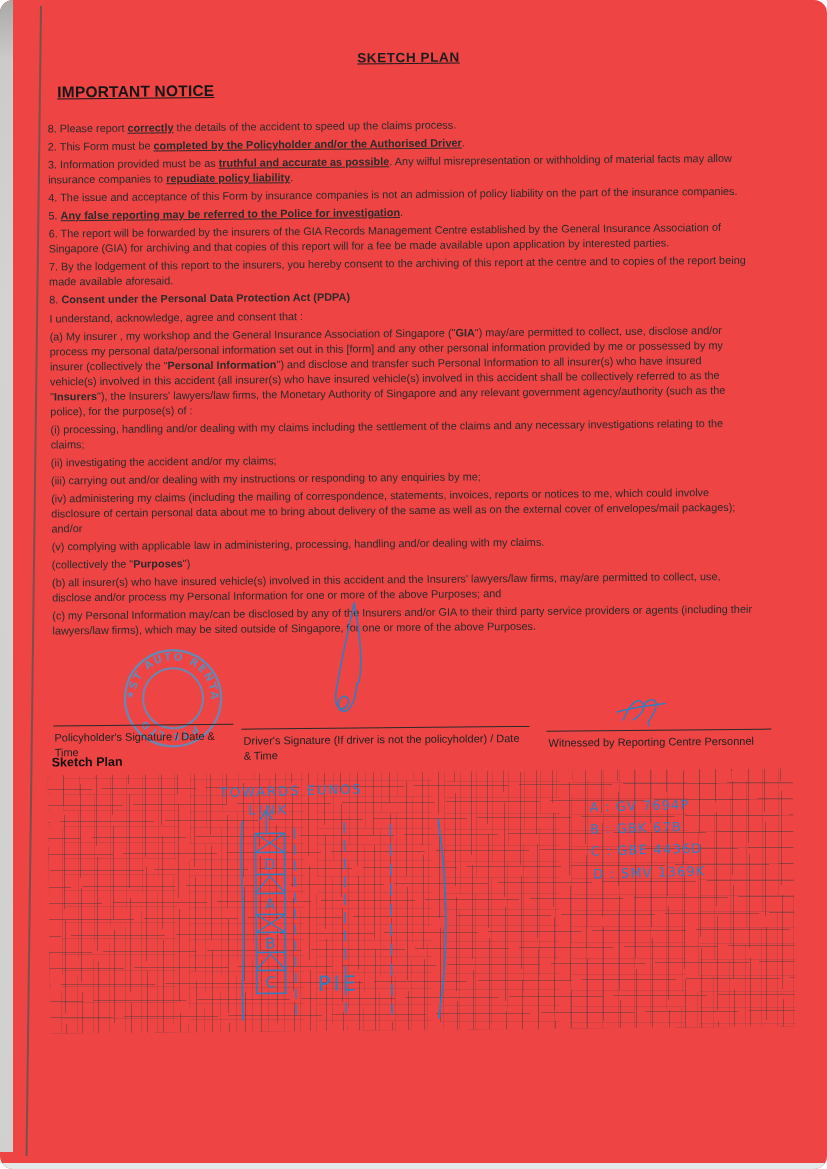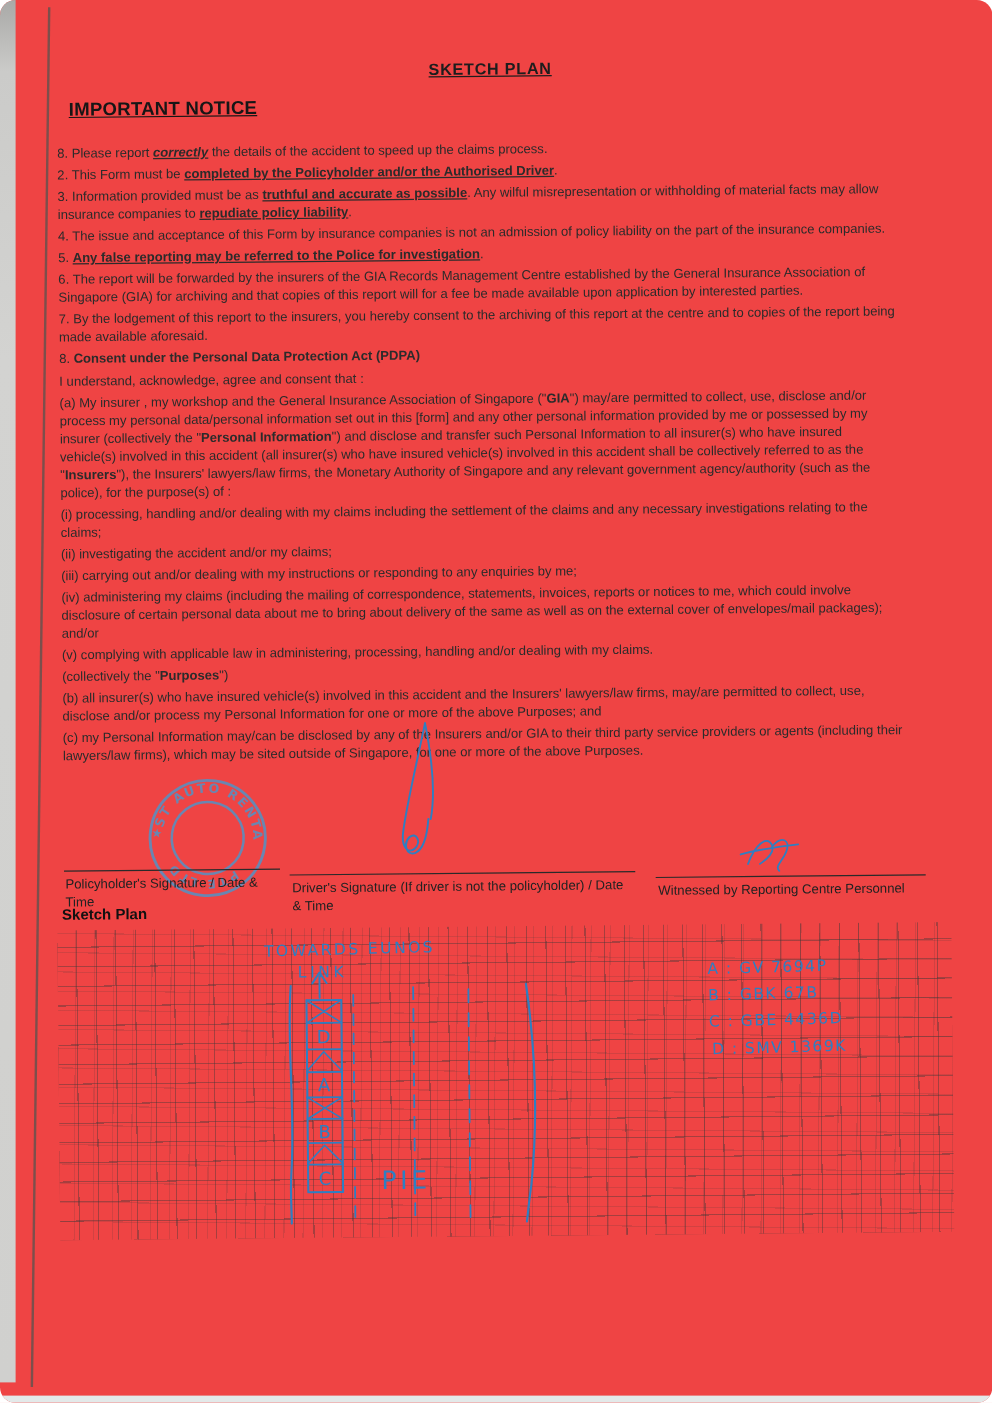--- a/index.html
+++ b/index.html
@@ -53,21 +53,21 @@
   <div class="scan-strip-left"></div>
   <div class="scan-fold-line"></div>
   <div class="scan-strip-bottom"></div>
 
   <div class="content">
 
     <div class="doc-title">SKETCH PLAN</div>
     <div class="notice-heading">IMPORTANT NOTICE</div>
 
     <div class="flow">
-      <p><span>8. Please report </span><span style="font-weight: bold; text-decoration: underline; font-style: italic;">correctly</span><span> the details of the accident to speed up the claims process.</span></p>
+      <p><span>8. Please report </span><span style="font-weight: bold; text-decoration: underline;">correctly</span><span> the details of the accident to speed up the claims process.</span></p>
       <p><span>2. This Form must be </span><span style="font-weight: bold; text-decoration: underline;">completed by the Policyholder and/or the Authorised Driver</span><span>.</span></p>
       <p><span>3. Information provided must be as </span><span style="font-weight: bold; text-decoration: underline;">truthful and accurate as possible</span><span>. Any wilful misrepresentation or withholding of material facts may allow insurance companies to </span><span style="font-weight: bold; text-decoration: underline;">repudiate policy liability</span><span>.</span></p>
       <p><span>4. The issue and acceptance of this Form by insurance companies is not an admission of policy liability on the part of the insurance companies.</span></p>
       <p><span>5. </span><span style="font-weight: bold; text-decoration: underline;">Any false reporting may be referred to the Police for investigation</span><span>.</span></p>
       <p><span>6. The report will be forwarded by the insurers of the GIA Records Management Centre established by the General Insurance Association of Singapore (GIA) for archiving and that copies of this report will for a fee be made available upon application by interested parties.</span></p>
       <p><span>7. By the lodgement of this report to the insurers, you hereby consent to the archiving of this report at the centre and to copies of the report being made available aforesaid.</span></p>
       <p><span>8. </span><span style="font-weight: bold;">Consent under the Personal Data Protection Act (PDPA)</span></p>
       <p class="intro">I understand, acknowledge, agree and consent that :</p>
       <p><span>(a) My insurer , my workshop and the General Insurance Association of Singapore ("</span><span style="font-weight: bold;">GIA</span><span>") may/are permitted to collect, use, disclose and/or process my personal data/personal information set out in this [form] and any other personal information provided by me or possessed by my insurer (collectively the "</span><span style="font-weight: bold;">Personal Information</span><span>") and disclose and transfer such Personal Information to all insurer(s) who have insured vehicle(s) involved in this accident (all insurer(s) who have insured vehicle(s) involved in this accident shall be collectively referred to as the "</span><span style="font-weight: bold;">Insurers</span><span>"), the Insurers' lawyers/law firms, the Monetary Authority of Singapore and any relevant government agency/authority (such as the police), for the purpose(s) of :</span></p>
       <p><span>(i) processing, handling and/or dealing with my claims including the settlement of the claims and any necessary investigations relating to the claims;</span></p>

